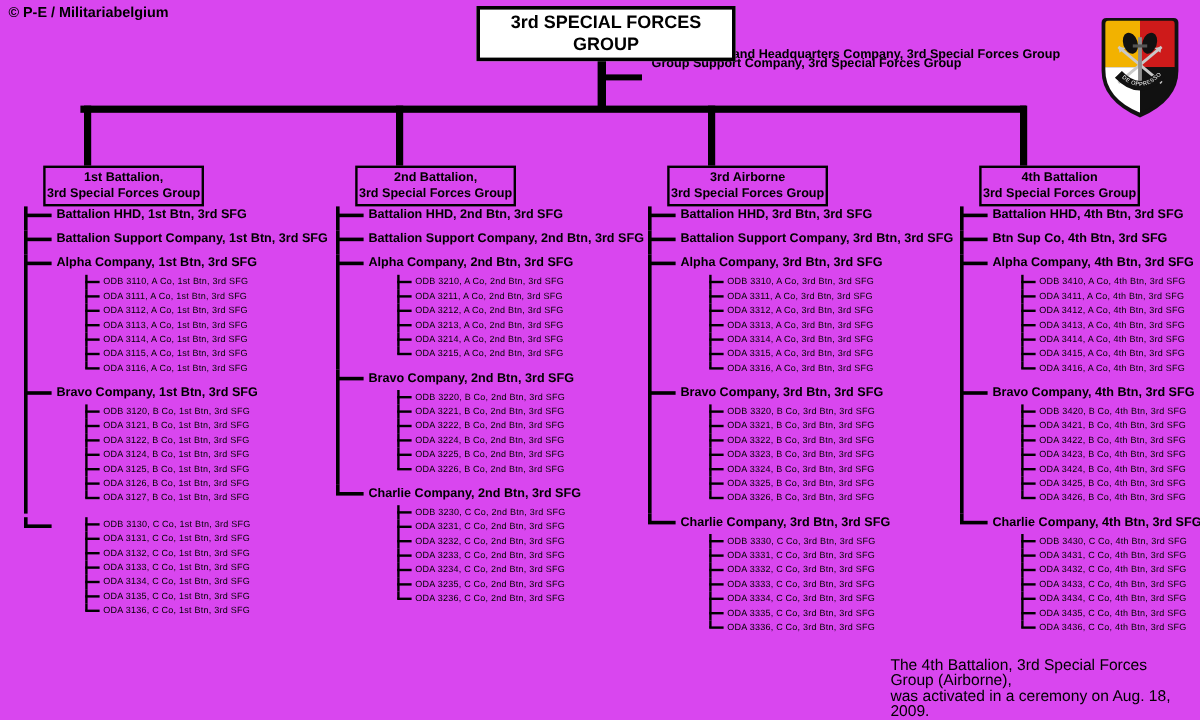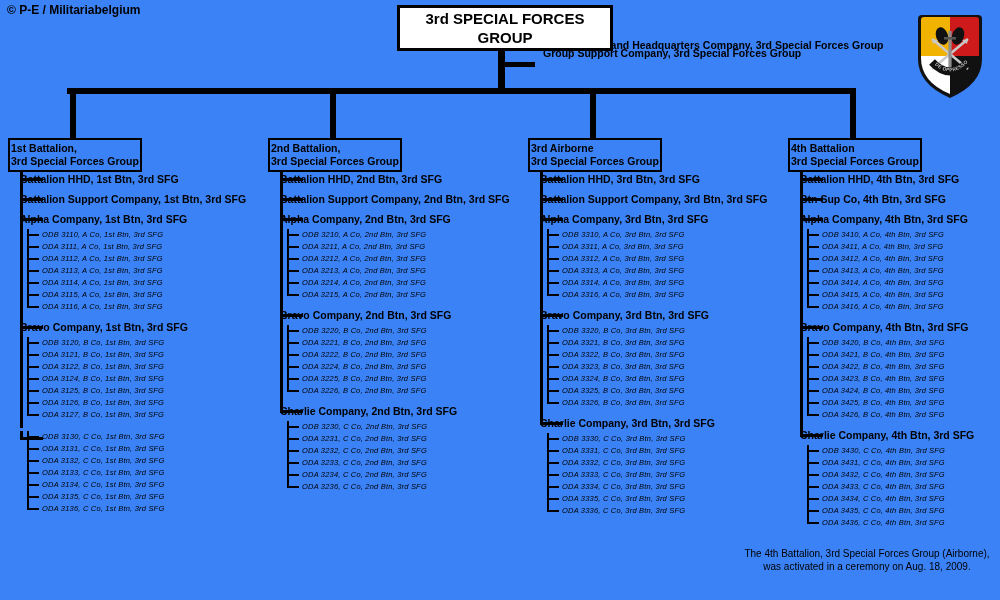--- a/index.html
+++ b/index.html
@@ -1,51 +1,51 @@
 <!DOCTYPE html>
 <html><head>
 <meta charset="utf-8">
 <style>
   html,body{margin:0;padding:0;background:#888;}
   #canvas{
-    position:relative;width:1000px;height:600px;background:#3b82f6;
+    position:relative;width:1000px;height:600px;background:#d946ef;
     font-family:"Liberation Sans","DejaVu Sans",sans-serif;color:#000;
     overflow:hidden;
   }
   .copyright{position:absolute;left:7px;top:3px;font-size:12px;font-weight:bold;}
   .title-box{
     position:absolute;left:397px;top:5px;width:210px;
     border:3px solid #000;text-align:center;
     font-size:15px;font-weight:bold;line-height:19px;padding:1px 0;
     background:#fff;z-index:2;
   }
   .conn{position:absolute;background:#000;}
   .group-unit{position:absolute;font-size:10.5px;font-weight:bold;line-height:15px;white-space:nowrap;}
 
   .bn-col{position:absolute;top:138px;width:252px;}
   .bn-box{
-    width:128px;border:2px solid #000;
-    font-size:10.5px;font-weight:bold;line-height:13px;padding:2px 1px;
+    width:128px;border:2px solid #000;text-align:center;
+    font-size:10.5px;font-weight:bold;line-height:13px;padding:2px 1px;margin-left:28px;
   }
   .bn-units{margin-left:12px;}
-  .unit{position:relative;padding-bottom:6px;}
+  .unit{position:relative;padding-left:27px;padding-bottom:6px;}
   .unit::before{content:"";position:absolute;left:0;top:6px;width:23px;border-top:3px solid #000;}
   .unit::after{content:"";position:absolute;left:0;top:0;height:100%;border-left:3px solid #000;}
   .unit:last-child::after{height:8px;}
   .unit-label{font-size:10.5px;font-weight:bold;line-height:14px;white-space:nowrap;}
 
-  .oda-list{margin-left:7px;margin-top:3px;margin-bottom:1px;font-style:italic;}
+  .oda-list{margin-left:24px;margin-top:3px;margin-bottom:1px;}
   .oda-row{position:relative;padding-left:15px;}
   .oda-row::before{content:"";position:absolute;left:0;top:5px;width:12px;border-top:2px solid #000;}
   .oda-row::after{content:"";position:absolute;left:0;top:0;height:100%;border-left:2px solid #000;}
   .oda-row:last-child::after{height:6px;}
   .oda-label{font-size:7.5px;line-height:12px;white-space:nowrap;letter-spacing:0.2px;}
 
-  .footnote{position:absolute;right:8px;top:547px;width:250px;text-align:center;
-    font-size:10px;line-height:13px;}
+  .footnote{position:absolute;right:8px;top:547px;width:250px;
+    font-size:13px;line-height:13px;}
   .badge{position:absolute;left:915px;top:11px;}
 </style>
 </head>
 <body>
 
 <div id="canvas">
 
   <div class="copyright">© P-E / Militariabelgium</div>
 
   <div class="title-box">3rd SPECIAL FORCES GROUP</div>
@@ -220,20 +220,23 @@
               <div class="oda-row">
                 <div class="oda-label">ODA 3232, C Co, 2nd Btn,  3rd SFG</div>
               </div>
               <div class="oda-row">
                 <div class="oda-label">ODA 3233, C Co, 2nd Btn,  3rd SFG</div>
               </div>
               <div class="oda-row">
                 <div class="oda-label">ODA 3234, C Co, 2nd Btn,  3rd SFG</div>
               </div>
               <div class="oda-row">
+                <div class="oda-label">ODA 3235, C Co, 2nd Btn,  3rd SFG</div>
+              </div>
+              <div class="oda-row">
                 <div class="oda-label">ODA 3236, C Co, 2nd Btn,  3rd SFG</div>
               </div>
             </div>
           </div>
         </div>
   </div>
       <div class="bn-col" style="left: 528px;">
     <div class="bn-box">
       <div class="bn-box-l1">3rd Airborne</div>
       <div class="bn-box-l2">3rd Special Forces Group</div>
@@ -255,20 +258,23 @@
                 <div class="oda-label">ODA 3311, A Co, 3rd Btn,  3rd SFG</div>
               </div>
               <div class="oda-row">
                 <div class="oda-label">ODA 3312, A Co, 3rd Btn,  3rd SFG</div>
               </div>
               <div class="oda-row">
                 <div class="oda-label">ODA 3313, A Co, 3rd Btn,  3rd SFG</div>
               </div>
               <div class="oda-row">
                 <div class="oda-label">ODA 3314, A Co, 3rd Btn,  3rd SFG</div>
+              </div>
+              <div class="oda-row">
+                <div class="oda-label">ODA 3315, A Co, 3rd Btn,  3rd SFG</div>
               </div>
               <div class="oda-row">
                 <div class="oda-label">ODA 3316, A Co, 3rd Btn,  3rd SFG</div>
               </div>
             </div>
           </div>
           <div class="unit">
             <div class="unit-label">Bravo Company, 3rd Btn,  3rd SFG</div>
             <div class="oda-list">
               <div class="oda-row">

